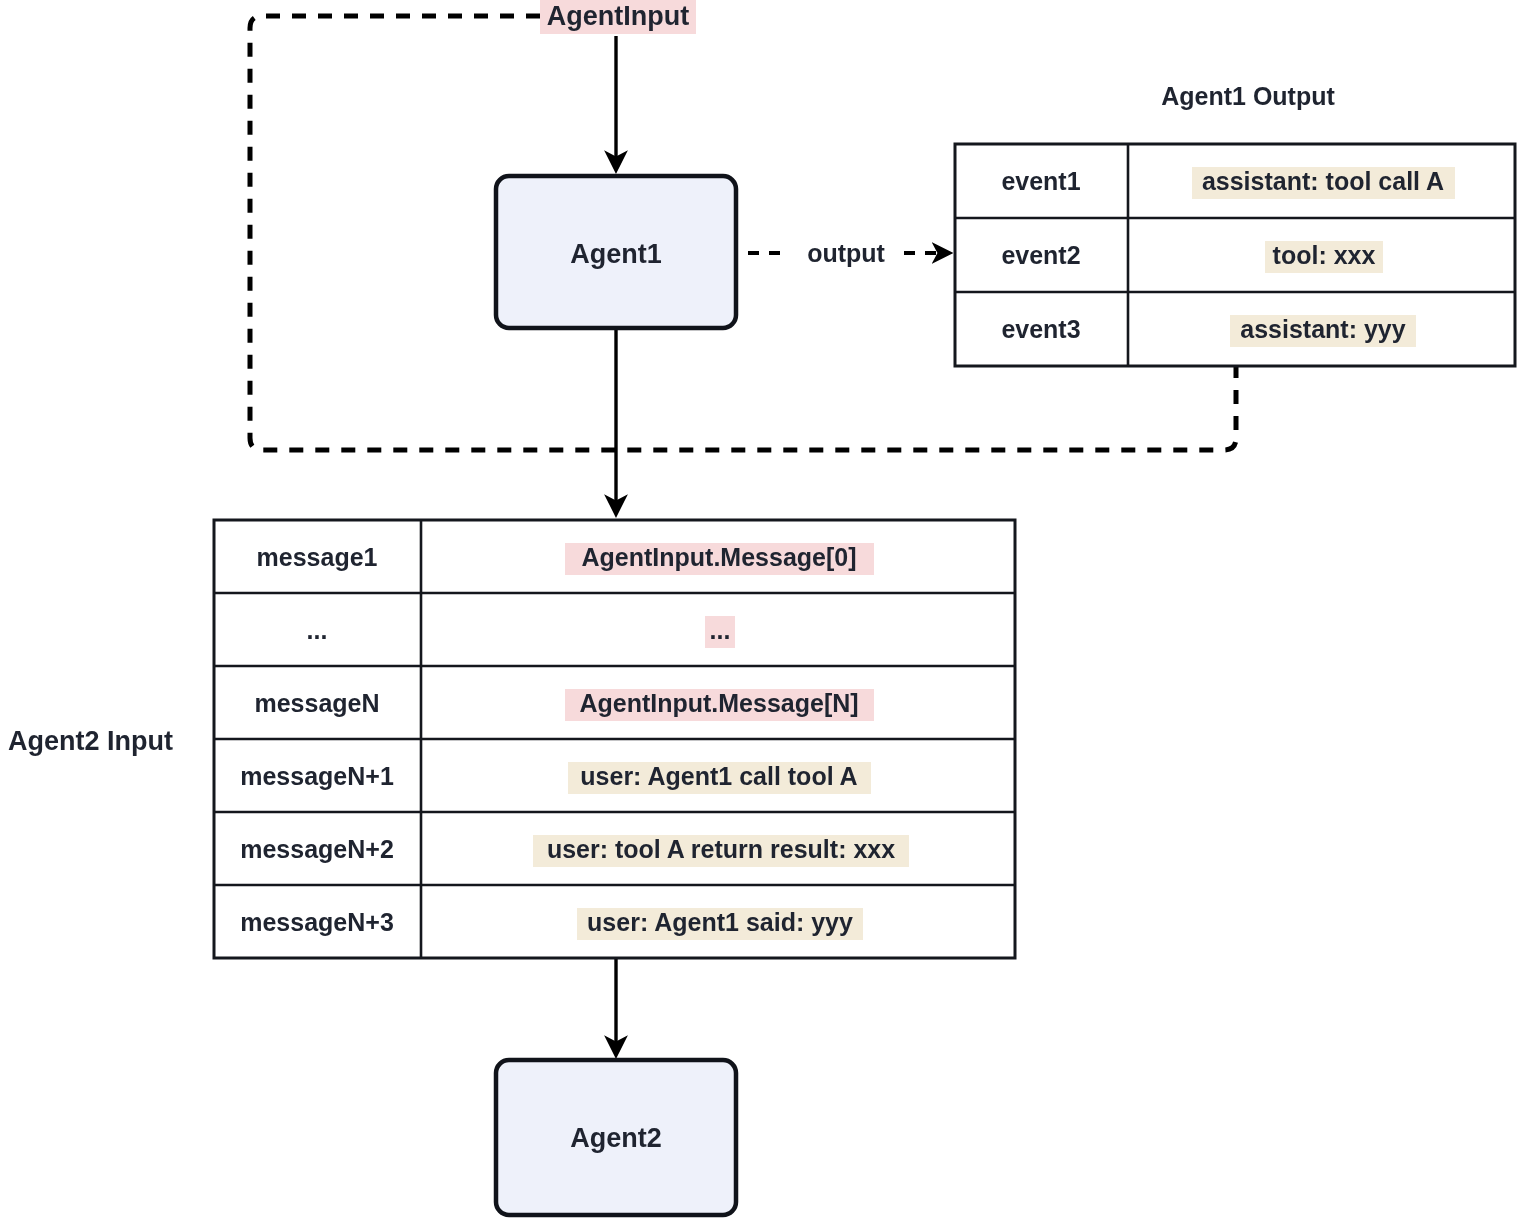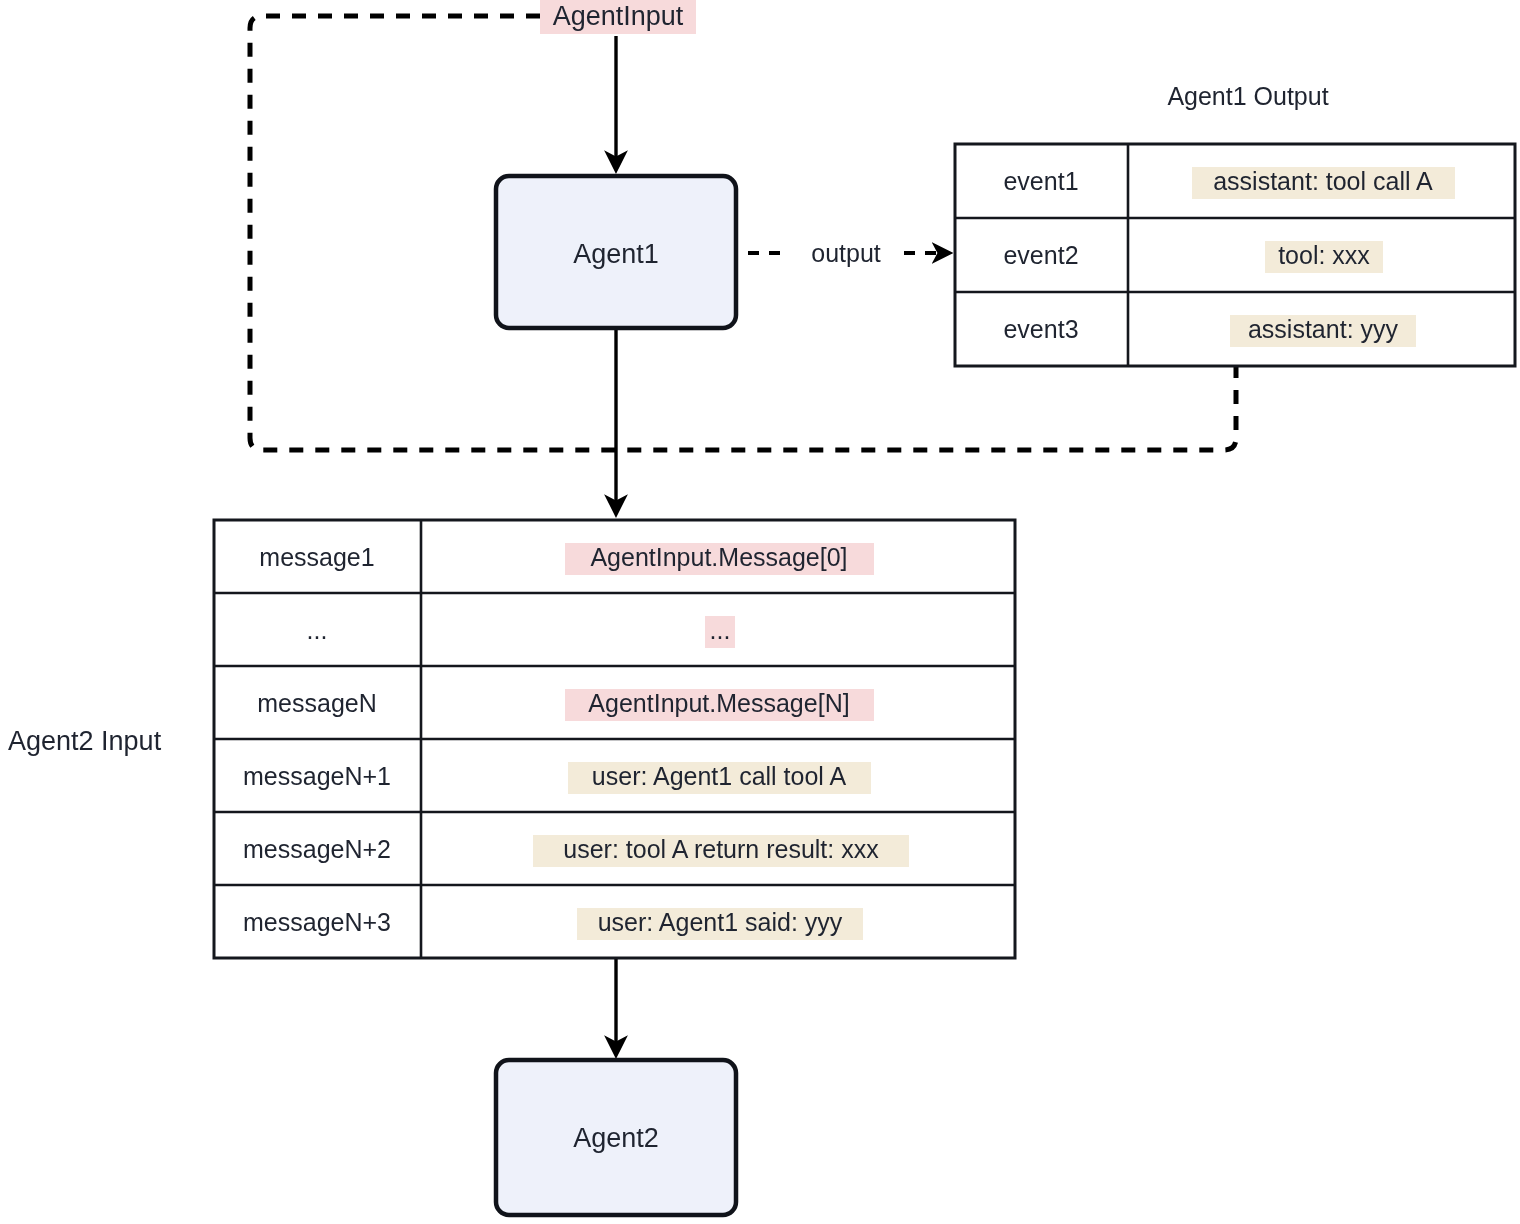--- a/index.html
+++ b/index.html
@@ -10,20 +10,21 @@
   body {
     width: 1520px;
     height: 1224px;
     overflow: hidden;
     font-family: "Liberation Sans", sans-serif;
   }
   #diagram-root {
     position: relative;
     width: 1520px;
     height: 1224px;
+    font-weight: bold;
   }
   svg.layer {
     position: absolute;
     top: 0;
     left: 0;
     width: 1520px;
     height: 1224px;
   }
   .node-label,
   .edge-label,

